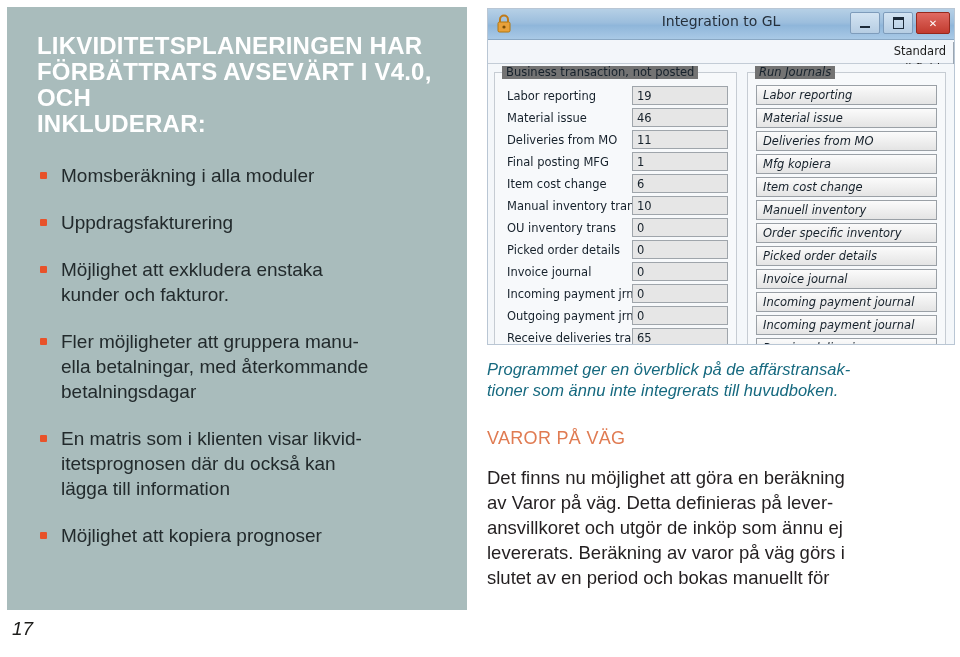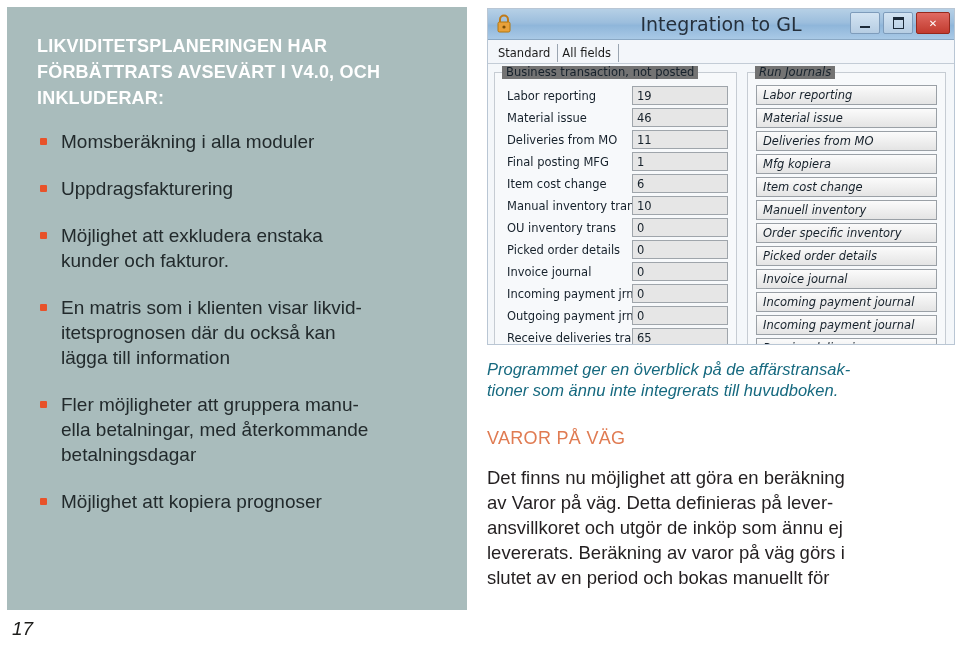--- a/index.html
+++ b/index.html
@@ -17,24 +17,24 @@
     position:absolute;
     left:7px; top:7px;
     width:460px; height:603px;
     background:#a9bcbc;
     box-sizing:border-box;
     padding:26px 30px 0 30px;
   }
   #panel-heading{
     color:#ffffff;
     font-weight:bold;
-    font-size:18px;
+    font-size:24px;
     line-height:26px;
     letter-spacing:0.2px;
-    margin:0 0 18px 0;
+    margin:0 0 26px 0;
     text-transform:uppercase;
     white-space:pre-line;
   }
   #panel-bullets{
     list-style:none;
     margin:0; padding:0;
   }
   #panel-bullets li{
     position:relative;
     padding-left:24px;
@@ -91,21 +91,21 @@
     position:relative;
     border-bottom:1px solid #8aa8c4;
   }
   #dialog-titlebar .lock{
     position:absolute;left:8px;top:5px;width:16px;height:19px;
   }
   #dialog-title{
     position:absolute;
     left:0;right:0;top:4px;
     text-align:center;
-    font-size:19px;
+    font-size:14px;
     color:#25303c;
     font-family:"DejaVu Sans", sans-serif;
   }
   #win-buttons{
     position:absolute;right:4px;top:3px;
     display:flex;gap:3px;
   }
   #win-buttons .wbtn{
     width:28px;height:20px;
     border:1px solid #7e9cbb;
@@ -121,23 +121,24 @@
     width:32px;
     font-weight:bold;
   }
   .wglyph-min{display:block;width:10px;height:2px;background:#1c2a38;margin-top:7px;}
   .wglyph-max{display:block;width:9px;height:8px;border:1.5px solid #1c2a38;border-top-width:3px;}
 
   #dialog-tabs{
     height:21px;
     padding:2px 0 0 6px;
     display:flex;
-    align-items:center;
+    align-items:flex-end;
     border-bottom:1px solid #c3ccd6;
     background:#f3f6fa;
+    flex-direction:column;
   }
   #dialog-tabs .tab{
     font-size:11.5px;
     color:#1b1b1b;
     padding:2px 7px 2px 4px;
     border-right:1px solid #9aa5b1;
     line-height:14px;
   }
   #dialog-tabs .tab.active{
     border-right:1px solid #9aa5b1;
@@ -246,26 +247,26 @@
 
 <div id="left-panel">
   <div id="panel-heading">LIKVIDITETSPLANERINGEN HAR
 FÖRBÄTTRATS AVSEVÄRT I V4.0, OCH
 INKLUDERAR:</div>
   <ul id="panel-bullets">
       <li><span class="bullet-dot"></span><span>Momsberäkning i alla moduler</span></li>
       <li><span class="bullet-dot"></span><span>Uppdragsfakturering</span></li>
       <li><span class="bullet-dot"></span><span>Möjlighet att exkludera enstaka
 kunder och fakturor.</span></li>
+      <li><span class="bullet-dot"></span><span>Fler möjligheter att gruppera manu-
+ella betalningar, med återkommande
+betalningsdagar</span></li>
       <li><span class="bullet-dot"></span><span>En matris som i klienten visar likvid-
 itetsprognosen där du också kan
 lägga till information</span></li>
-      <li><span class="bullet-dot"></span><span>Fler möjligheter att gruppera manu-
-ella betalningar, med återkommande
-betalningsdagar</span></li>
       <li><span class="bullet-dot"></span><span>Möjlighet att kopiera prognoser</span></li>
     </ul>
 </div>
 
 <div id="page-number">17</div>
 
 <div id="right-col">
 
   <div id="dialog-shot">
     <div id="dialog-window">

